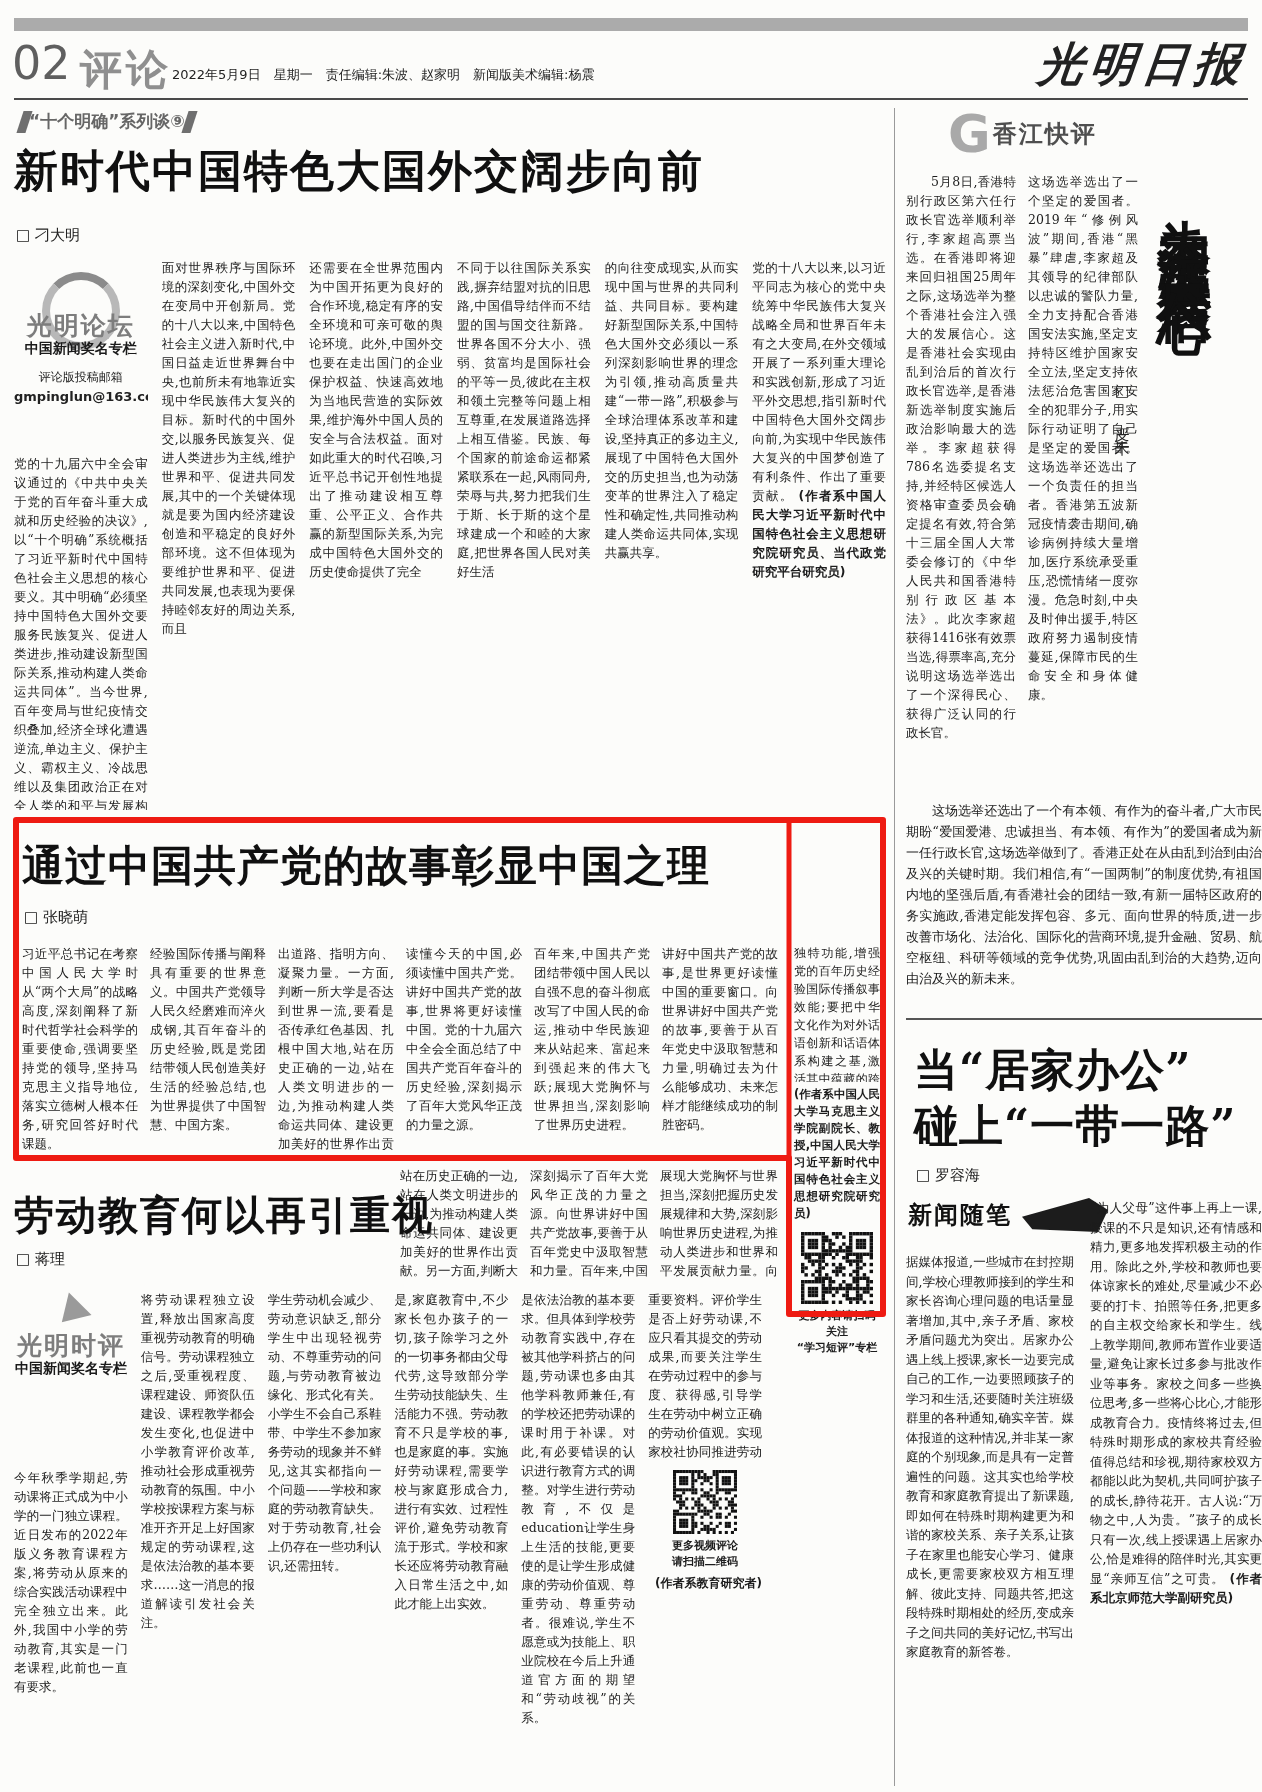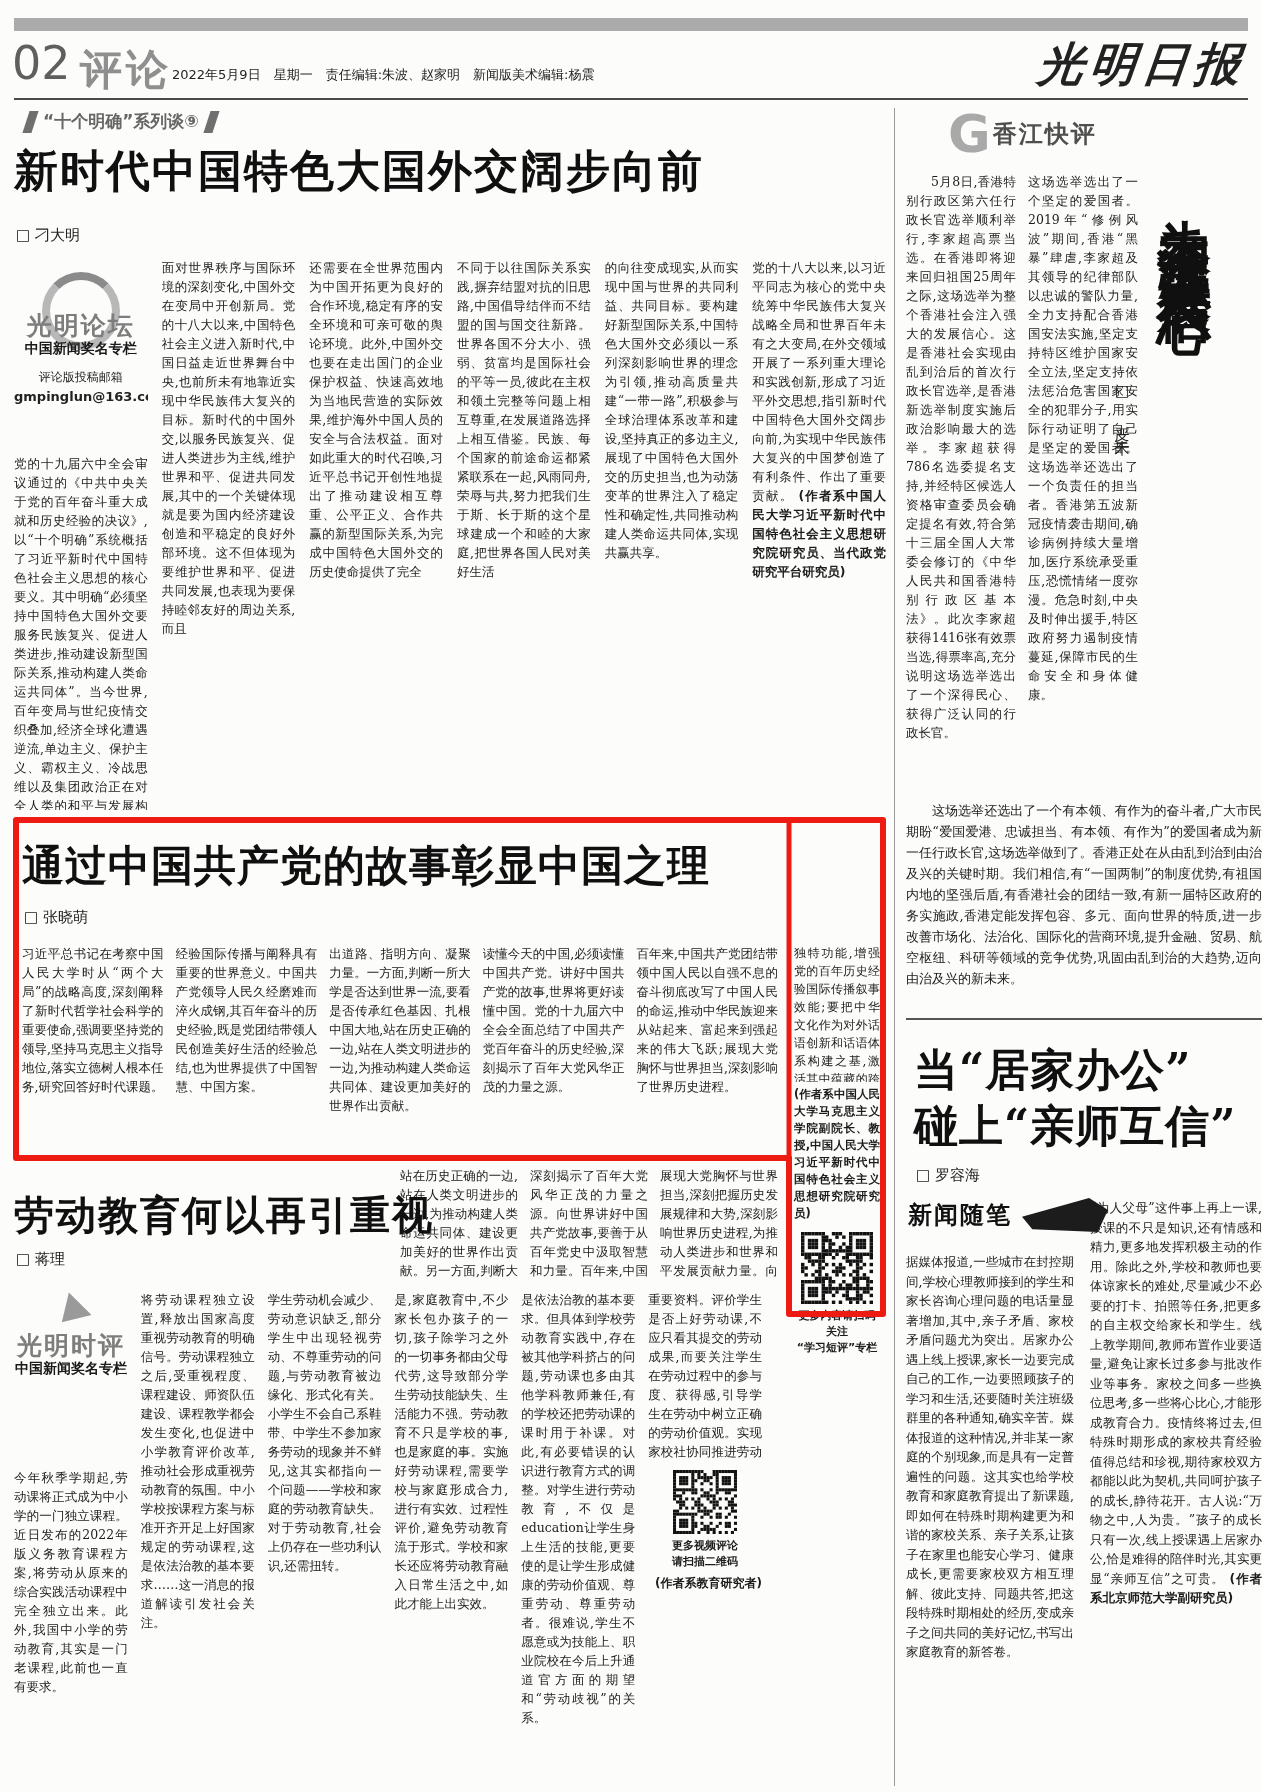--- a/index.html
+++ b/index.html
@@ -10,21 +10,21 @@
   
   .topbar{left:14px;top:18px;width:1234px;height:13px;background:#ababab;}
   .pagenum{left:12px;top:36px;font-size:46px;color:#5f5f5f;font-family:"DejaVu Sans",sans-serif;}
   .secname{left:80px;top:42px;font-size:42px;font-weight:bold;color:#8f8f8f;font-family:"DejaVu Sans",sans-serif;letter-spacing:4px;}
   .dateline{left:172px;top:66px;font-size:13px;font-weight:normal;color:#222;font-family:"DejaVu Sans",sans-serif;}
   .masthead{right:16px;top:34px;font-size:46px;font-weight:bold;font-style:italic;color:#222;
             transform:skewX(-6deg);letter-spacing:6px;font-family:"DejaVu Serif",serif;}
   .hrule{left:14px;top:98px;width:1234px;height:2px;background:#4a4a4a;}
   .vrule{left:894px;top:108px;width:1px;height:1678px;background:#9a9a9a;}
   
-  .seriestag{left:26px;top:110px;display:flex;align-items:flex-end;gap:8px;}
+  .seriestag{left:20px;top:110px;display:flex;align-items:flex-end;gap:0;}
   .tagbar{width:9px;height:22px;background:#6f6f6f;transform:skewX(-18deg);}
   .tagtext{font-size:17px;font-weight:bold;color:#666;font-family:"DejaVu Sans",sans-serif;}
   
   .a1title{left:14px;top:142px;font-size:44px;font-weight:bold;letter-spacing:2px;color:#101010;}
   .byline{font-size:15px;color:#222;}
   .colwrap{display:flex;overflow:hidden;}
   .col{flex:1;font-size:12.5px;line-height:19px;text-align:justify;overflow:hidden;}
   .credit{font-weight:bold;font-family:"DejaVu Sans",sans-serif;}
   
   .badgebox{text-align:center;}
@@ -97,20 +97,21 @@
 
   <div class="abs redtitle">通过中国共产党的故事彰显中国之理</div>
   <div class="abs byline" style="left:24px;top:908px;">□ 张晓萌</div>
 
   <div class="abs colwrap" style="left:22px;top:944px;width:756px;height:206px;gap:12px;">
     <div class="col">习近平总书记在考察中国人民大学时从“两个大局”的战略高度,深刻阐释了新时代哲学社会科学的重要使命,强调要坚持党的领导,坚持马克思主义指导地位,落实立德树人根本任务,研究回答好时代课题。</div>
     <div class="col">经验国际传播与阐释具有重要的世界意义。中国共产党领导人民久经磨难而淬火成钢,其百年奋斗的历史经验,既是党团结带领人民创造美好生活的经验总结,也为世界提供了中国智慧、中国方案。</div>
     <div class="col">出道路、指明方向、凝聚力量。一方面,判断一所大学是否达到世界一流,要看是否传承红色基因、扎根中国大地,站在历史正确的一边,站在人类文明进步的一边,为推动构建人类命运共同体、建设更加美好的世界作出贡献。</div>
     <div class="col">读懂今天的中国,必须读懂中国共产党。讲好中国共产党的故事,世界将更好读懂中国。党的十九届六中全会全面总结了中国共产党百年奋斗的历史经验,深刻揭示了百年大党风华正茂的力量之源。</div>
     <div class="col">百年来,中国共产党团结带领中国人民以自强不息的奋斗彻底改写了中国人民的命运,推动中华民族迎来从站起来、富起来到强起来的伟大飞跃;展现大党胸怀与世界担当,深刻影响了世界历史进程。</div>
+    <div class="col">讲好中国共产党的故事,是世界更好读懂中国的重要窗口。向世界讲好中国共产党的故事,要善于从百年党史中汲取智慧和力量,明确过去为什么能够成功、未来怎样才能继续成功的制胜密码。</div>
   </div>
 
   <div class="abs colwrap" style="left:400px;top:1166px;width:378px;height:116px;gap:12px;">
     <div class="col">站在历史正确的一边,站在人类文明进步的一边,为推动构建人类命运共同体、建设更加美好的世界作出贡献。另一方面,判断大学是否达到世界一流,要看能否讲清中国之路、中国之理,把握好民族特色与世界一流的关系。</div>
     <div class="col">深刻揭示了百年大党风华正茂的力量之源。向世界讲好中国共产党故事,要善于从百年党史中汲取智慧和力量。百年来,中国共产党团结带领中国人民以自强不息的奋斗彻底改写了中国人民的命运,推动中华民族迎来从站起来、富起来到强起来的伟大飞跃。</div>
     <div class="col">展现大党胸怀与世界担当,深刻把握历史发展规律和大势,深刻影响世界历史进程,为推动人类进步和世界和平发展贡献力量。向世界讲好中国共产党的故事,使之化为文明交流互鉴的生动教材,提升百年历史经验的全球影响。</div>
   </div>
 
   <div class="abs" style="left:794px;top:944px;width:86px;">
     <div class="col" style="height:138px;font-size:12px;line-height:18px;">独特功能,增强党的百年历史经验国际传播叙事效能;要把中华文化作为对外话语创新和话语体系构建之基,激活其中蕴藏的跨越国界、富有当代价值和永恒魅力的文化精神,在平等对话中寻求广泛共识,以人类文明交流互鉴涵养国际传播守正创新,为中国共产党百年历史经验的国际传播提供源源不断的思想资源、话语资源和深厚的文化依托。</div>
@@ -628,21 +629,21 @@
   </div>
 
   <div class="abs vby" style="left:1112px;top:382px;height:150px;">□ 严圣禾</div>
   <div class="abs vtitle" style="left:1148px;top:176px;height:620px;">为香港注入强大发展信心</div>
 
   <div class="abs col indent" style="left:906px;top:800px;width:356px;height:208px;font-size:13px;line-height:21px;">这场选举还选出了一个有本领、有作为的奋斗者,广大市民期盼“爱国爱港、忠诚担当、有本领、有作为”的爱国者成为新一任行政长官,这场选举做到了。香港正处在从由乱到治到由治及兴的关键时期。我们相信,有“一国两制”的制度优势,有祖国内地的坚强后盾,有香港社会的团结一致,有新一届特区政府的务实施政,香港定能发挥包容、多元、面向世界的特质,进一步改善市场化、法治化、国际化的营商环境,提升金融、贸易、航空枢纽、科研等领域的竞争优势,巩固由乱到治的大趋势,迈向由治及兴的新未来。</div>
 
   <div class="abs divider2" style="left:906px;top:1018px;width:356px;"></div>
 
   <div class="abs officetitle" style="left:914px;top:1042px;">当“居家办公”</div>
-  <div class="abs officetitle" style="left:914px;top:1098px;">碰上“亲师互信”</div>
+  <div class="abs officetitle" style="left:914px;top:1098px;">碰上“一带一路”</div>
   <div class="abs byline" style="left:916px;top:1166px;">□ 罗容海</div>
 
   <div class="abs" style="left:908px;top:1198px;display:flex;align-items:center;gap:10px;">
     <span class="suibi-text">新闻随笔</span>
     <span class="brush"></span>
   </div>
 
   <div class="abs col" style="left:906px;top:1252px;width:168px;height:532px;font-size:12.5px;line-height:19.5px;">据媒体报道,一些城市在封控期间,学校心理教师接到的学生和家长咨询心理问题的电话量显著增加,其中,亲子矛盾、家校矛盾问题尤为突出。居家办公遇上线上授课,家长一边要完成自己的工作,一边要照顾孩子的学习和生活,还要随时关注班级群里的各种通知,确实辛苦。媒体报道的这种情况,并非某一家庭的个别现象,而是具有一定普遍性的问题。这其实也给学校教育和家庭教育提出了新课题,即如何在特殊时期构建更为和谐的家校关系、亲子关系,让孩子在家里也能安心学习、健康成长,更需要家校双方相互理解、彼此支持、同题共答,把这段特殊时期相处的经历,变成亲子之间共同的美好记忆,书写出家庭教育的新答卷。</div>
   <div class="abs col" style="left:1090px;top:1198px;width:172px;height:586px;font-size:12.5px;line-height:19.5px;">
     <span>“为人父母”这件事上再上一课,授课的不只是知识,还有情感和精力,更多地发挥积极主动的作用。除此之外,学校和教师也要体谅家长的难处,尽量减少不必要的打卡、拍照等任务,把更多的自主权交给家长和学生。线上教学期间,教师布置作业要适量,避免让家长过多参与批改作业等事务。家校之间多一些换位思考,多一些将心比心,才能形成教育合力。疫情终将过去,但特殊时期形成的家校共育经验值得总结和珍视,期待家校双方都能以此为契机,共同呵护孩子的成长,静待花开。古人说:“万物之中,人为贵。”孩子的成长只有一次,线上授课遇上居家办公,恰是难得的陪伴时光,其实更显“亲师互信”之可贵。</span>

